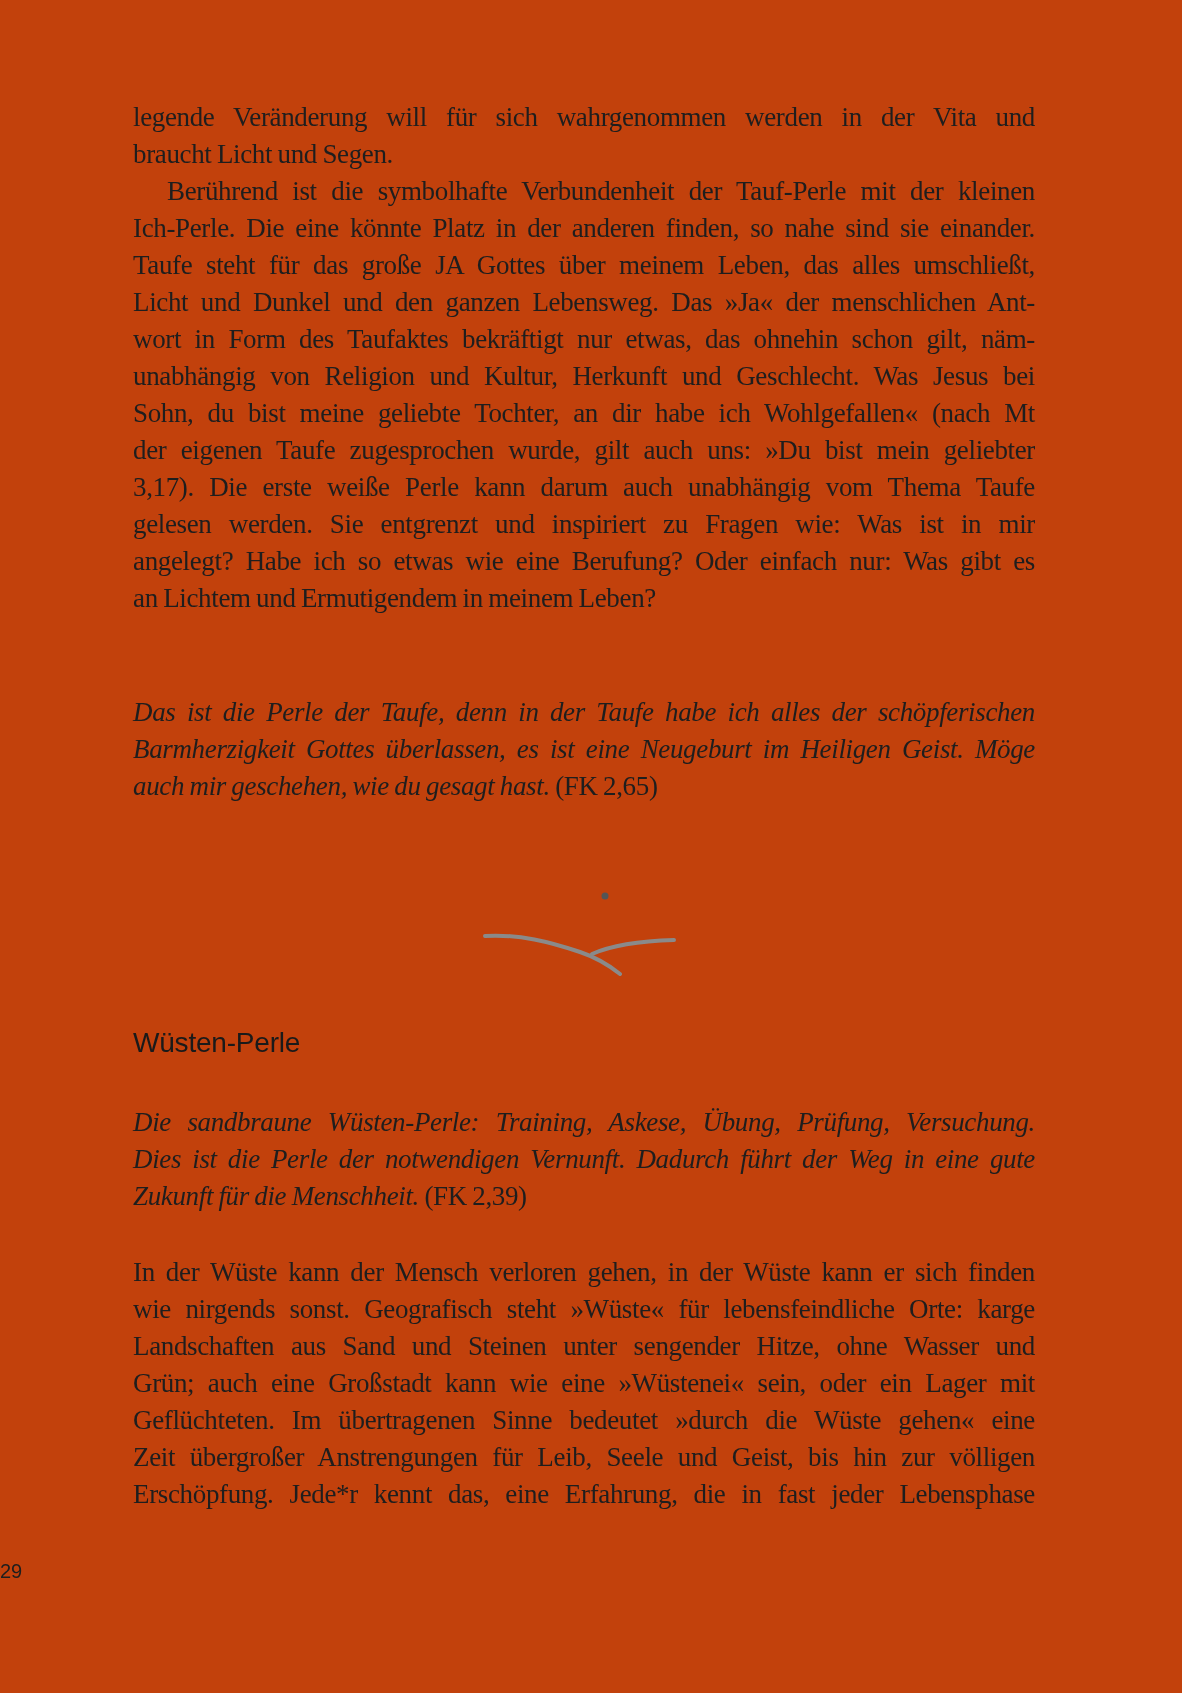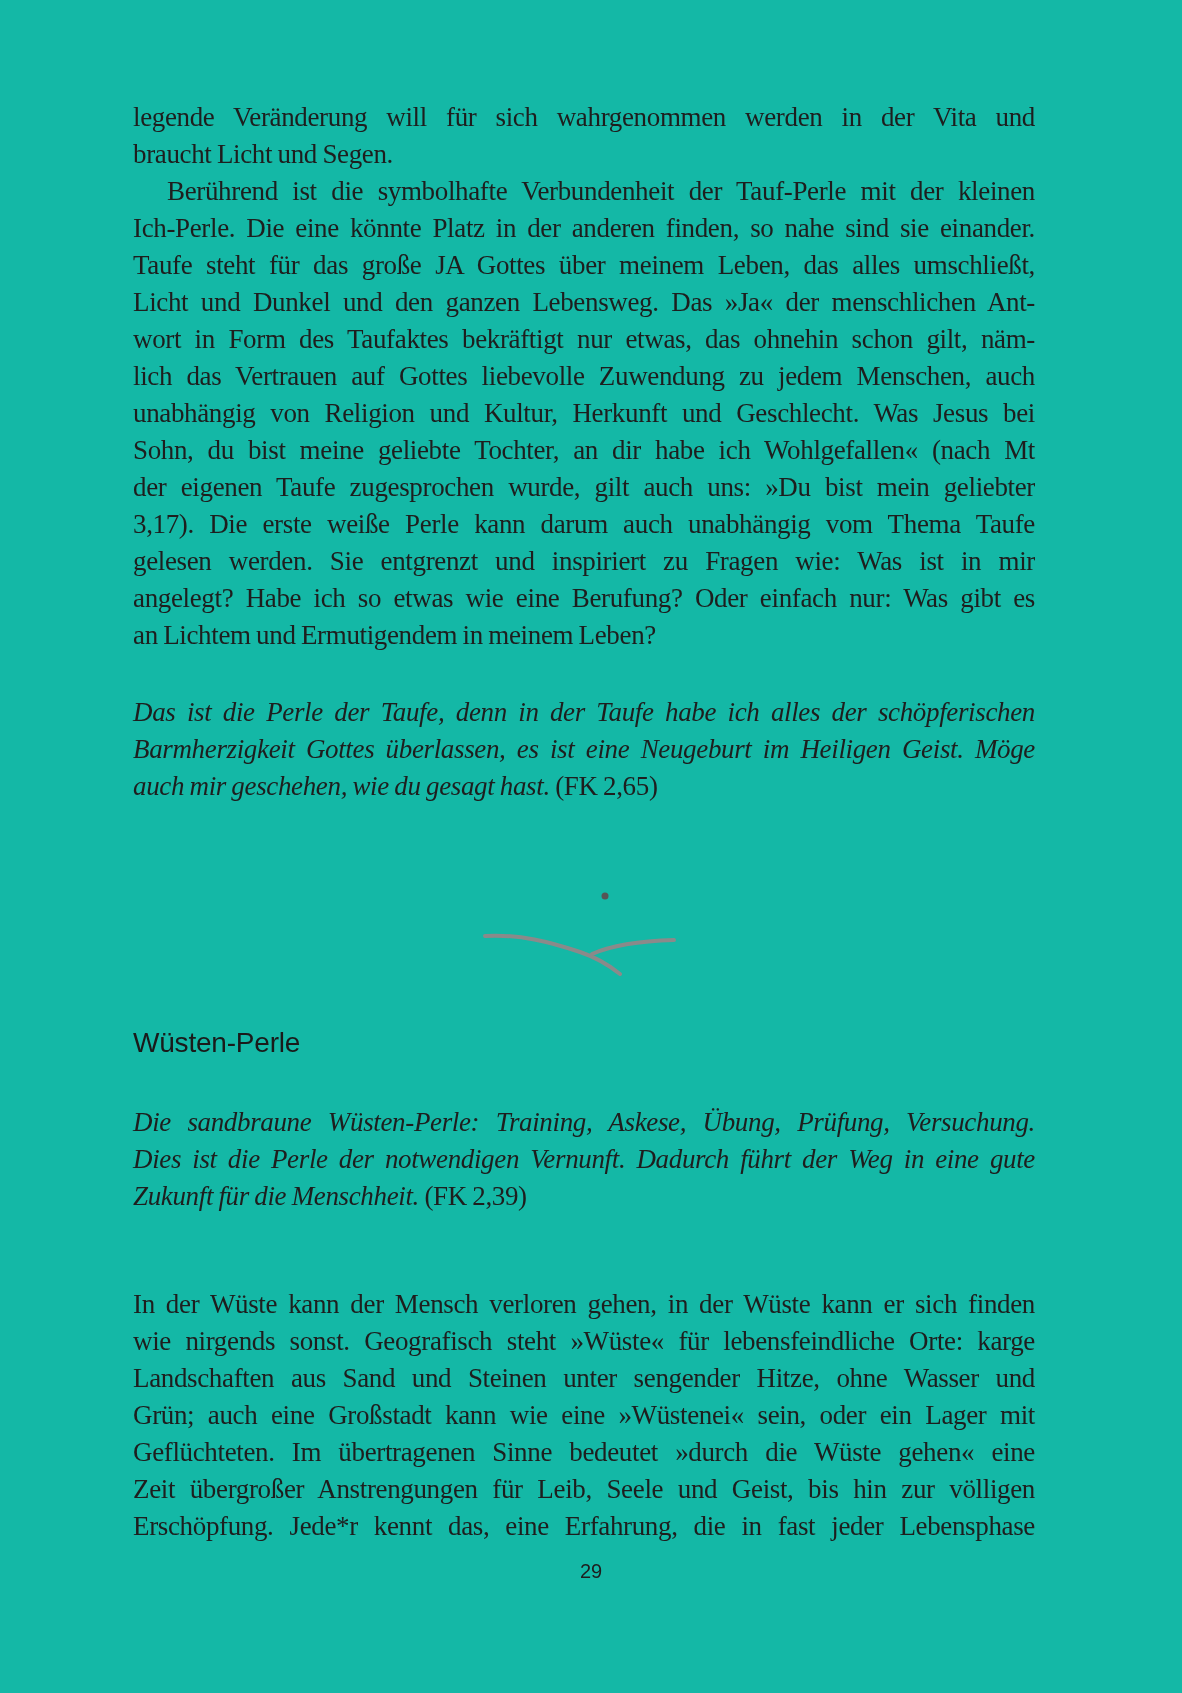--- a/index.html
+++ b/index.html
@@ -1,45 +1,44 @@
 <!DOCTYPE html>
 <html><head>
   <meta charset="utf-8">
   <style>
     html, body { margin: 0; padding: 0; background: #ffffff; }
     body { width: 1182px; height: 1693px; position: relative; overflow: hidden; }
-    .page { position: absolute; left: 0; top: 0; width: 1182px; height: 1693px; background: #14b8a6; color: #1e1e1e; }
+    .page { position: absolute; left: 0; top: 0; width: 1182px; height: 1693px; background: #c2410c; color: #1e1e1e; }
     .textblock { position: absolute; left: 133px; width: 902px; font-family: "Liberation Serif", "DejaVu Serif", serif; font-size: 27px; }
     .line { display: block; height: 37px; line-height: 37px; white-space: nowrap; text-align: justify; text-align-last: justify; letter-spacing: -0.35px; word-spacing: -1px; }
     .line.last { text-align-last: left; }
     .line.indent { padding-left: 34px; }
     .italic { font-style: italic; font-family: Liberation Serif, serif; }
     .upright { font-style: normal; }
     #block1 { top: 99px; }
     #block2 { top: 694px; }
     #block3 { top: 1104px; }
-    #block4 { top: 1254px; margin-top: 32px; }
+    #block4 { top: 1254px; }
     .heading { position: absolute; left: 133px; top: 1027px; font-family: "Liberation Sans", "DejaVu Sans", sans-serif; font-weight: normal; font-size: 28px; color: #1a1a1a; letter-spacing: -0.2px; }
-    .page-number { position: absolute; left: 0; width: 1182px; top: 1560px; text-align: center; font-family: "Liberation Sans", "DejaVu Sans", sans-serif; font-size: 20px; color: #1e1e1e; }
+    .page-number { position: absolute; left: 0; width: 1182px; top: 1560px; font-family: "Liberation Sans", "DejaVu Sans", sans-serif; font-size: 20px; color: #1e1e1e; }
     .ornament { position: absolute; left: 480px; top: 890px; width: 220px; height: 110px; }
   </style>
 </head>
 <body>
 
 <div class="page">
 
   <div class="textblock" id="block1">
     <span class="line">legende Veränderung will für sich wahrgenommen werden in der Vita und</span>
     <span class="line last">braucht Licht und Segen.</span>
     <span class="line indent">Berührend ist die symbolhafte Verbundenheit der Tauf-Perle mit der kleinen</span>
     <span class="line">Ich-Perle. Die eine könnte Platz in der anderen finden, so nahe sind sie einander.</span>
     <span class="line">Taufe steht für das große JA Gottes über meinem Leben, das alles umschließt,</span>
     <span class="line">Licht und Dunkel und den ganzen Lebensweg. Das »Ja« der menschlichen Ant-</span>
     <span class="line">wort in Form des Taufaktes bekräftigt nur etwas, das ohnehin schon gilt, näm-</span>
-    <span class="line">lich das Vertrauen auf Gottes liebevolle Zuwendung zu jedem Menschen, auch</span>
     <span class="line">unabhängig von Religion und Kultur, Herkunft und Geschlecht. Was Jesus bei</span>
     <span class="line">Sohn, du bist meine geliebte Tochter, an dir habe ich Wohlgefallen« (nach Mt</span>
     <span class="line">der eigenen Taufe zugesprochen wurde, gilt auch uns: »Du bist mein geliebter</span>
     <span class="line">3,17). Die erste weiße Perle kann darum auch unabhängig vom Thema Taufe</span>
     <span class="line">gelesen werden. Sie entgrenzt und inspiriert zu Fragen wie: Was ist in mir</span>
     <span class="line">angelegt? Habe ich so etwas wie eine Berufung? Oder einfach nur: Was gibt es</span>
     <span class="line last">an Lichtem und Ermutigendem in meinem Leben?</span>
   </div>
 
   <div class="textblock italic" id="block2">

